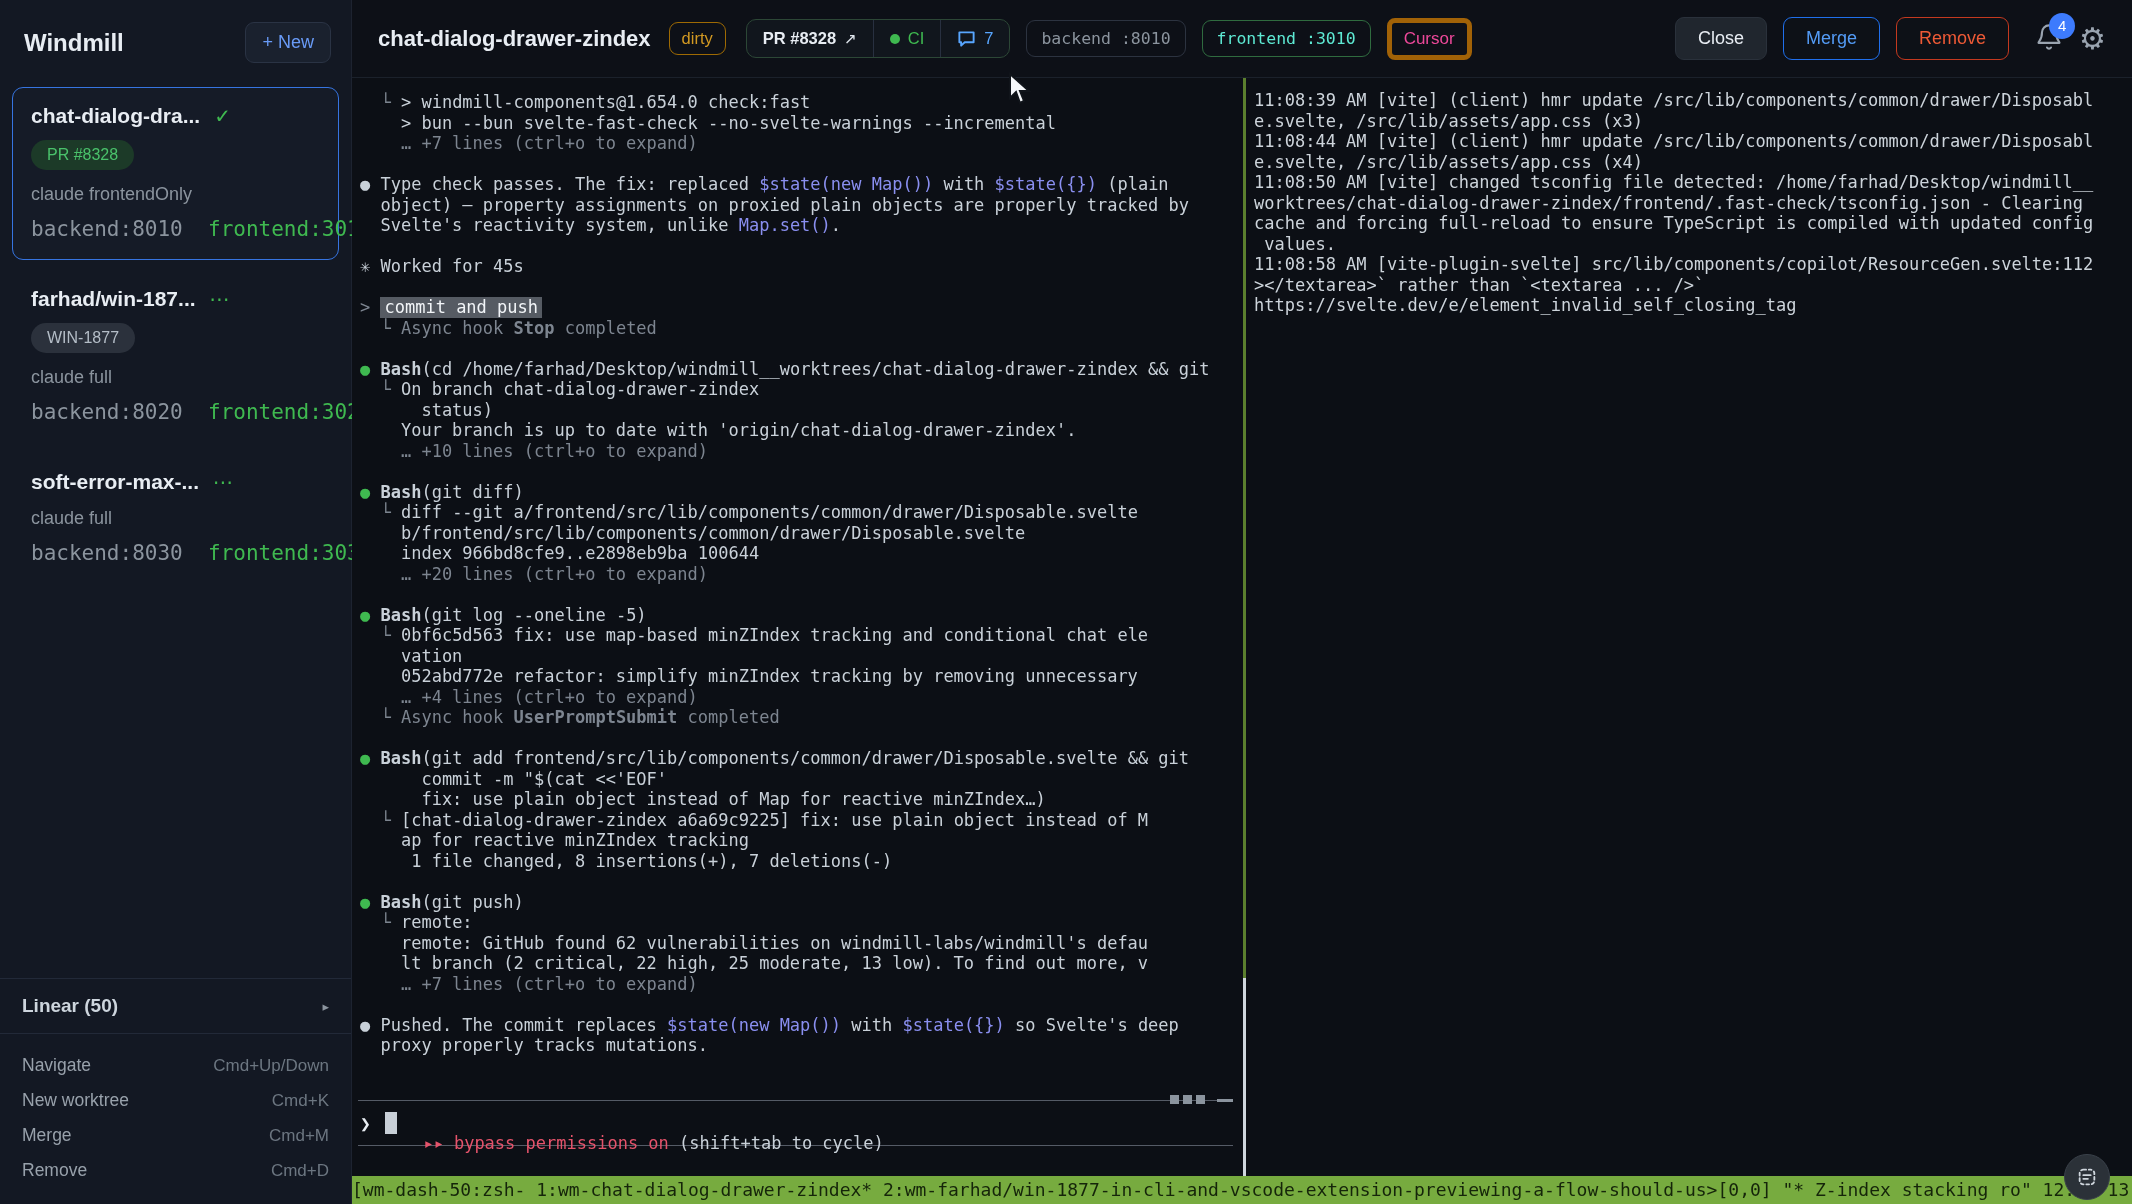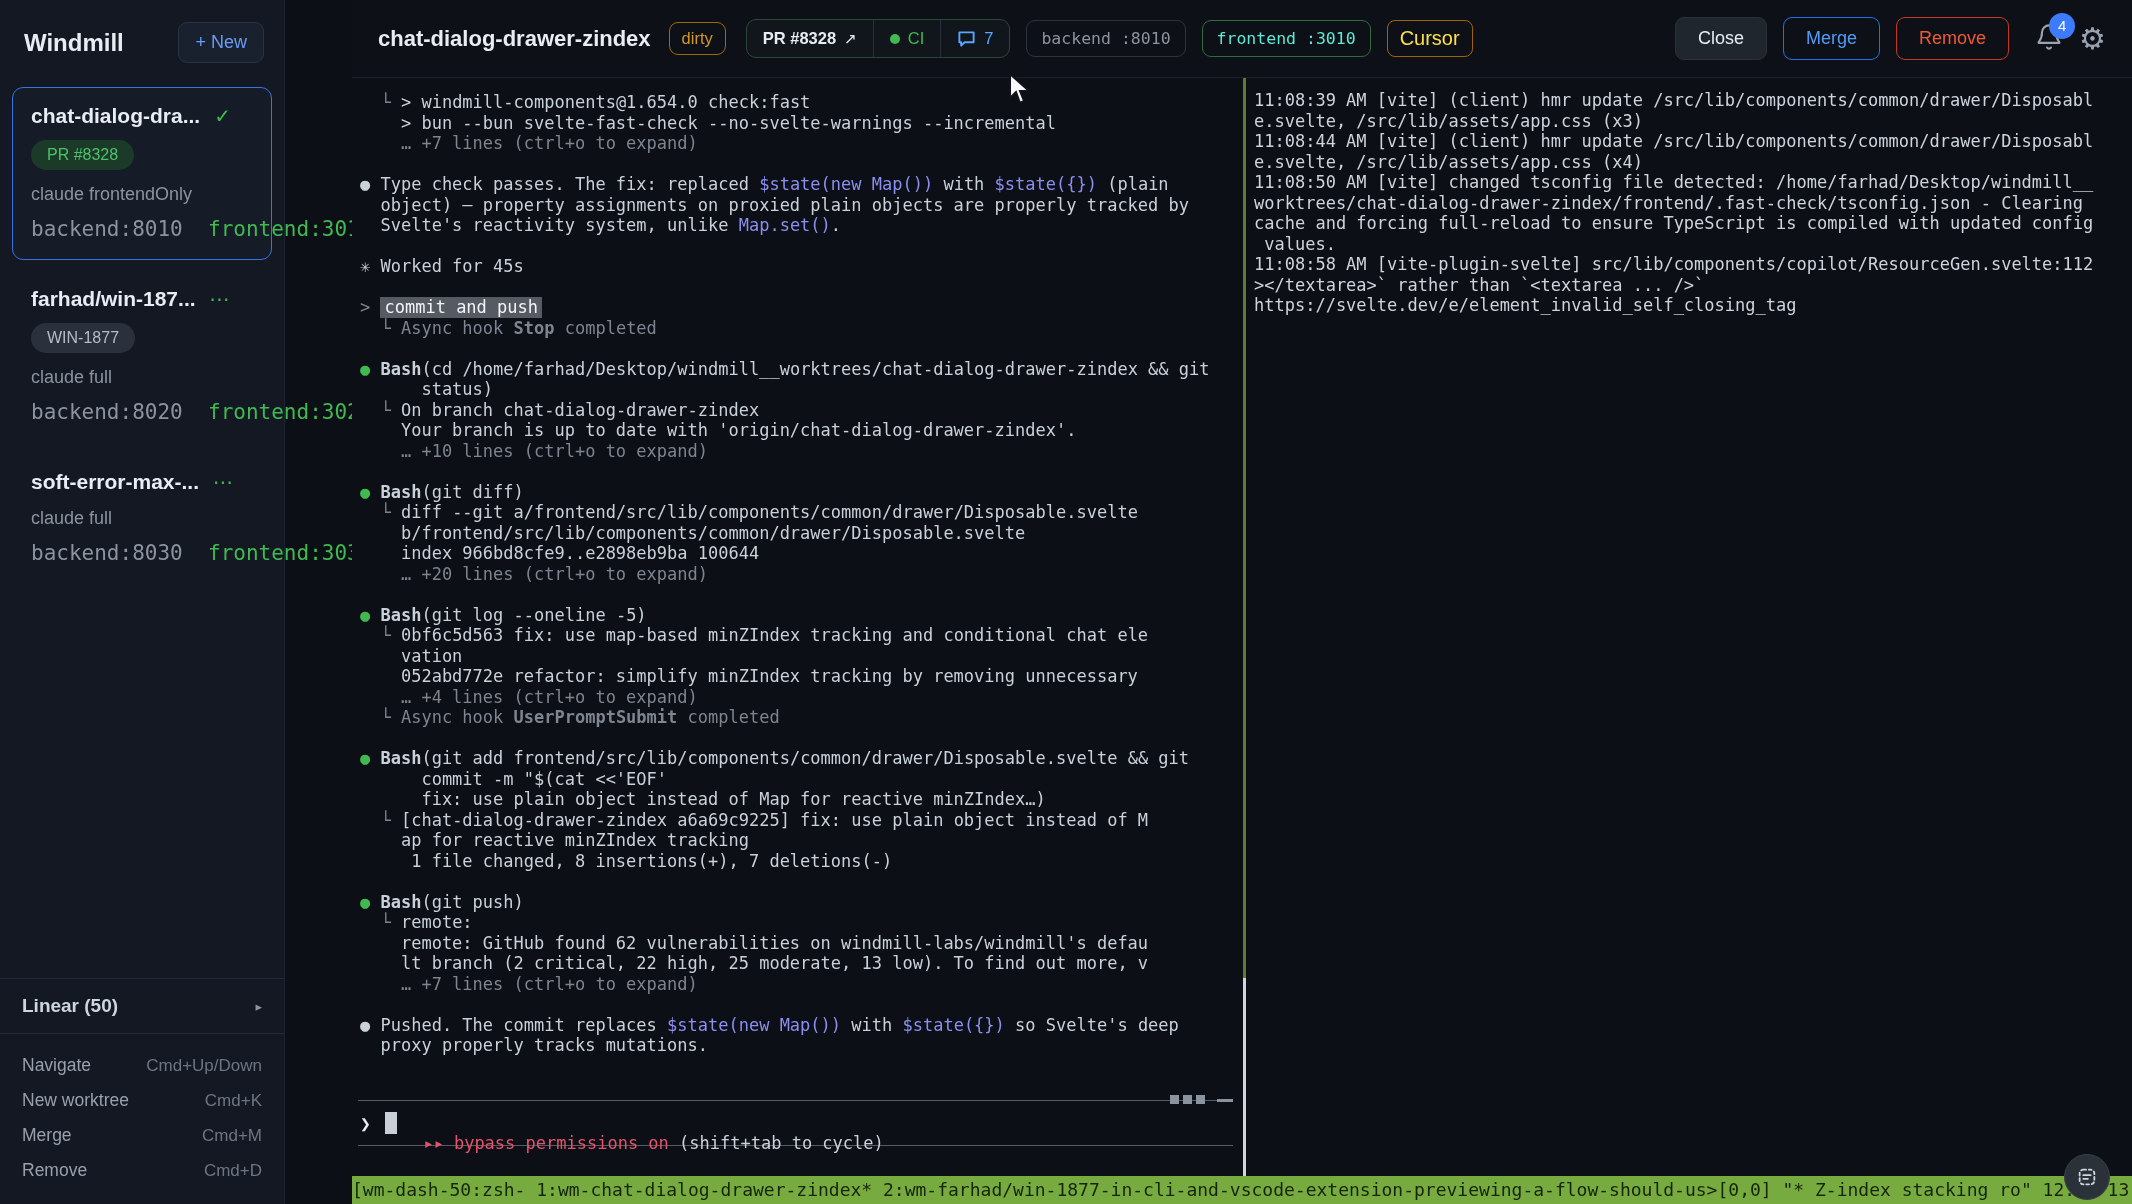--- a/index.html
+++ b/index.html
@@ -3,21 +3,21 @@
 <meta charset="utf-8">
 <style>
   * { margin:0; padding:0; box-sizing:border-box; }
   html,body { background:#0a0d12; }
   .screen {
     position:relative; width:2132px; height:1204px; overflow:hidden;
     background:#0c0f15; font-family:"Liberation Sans","DejaVu Sans",sans-serif;
     color:#c9d1d9;
   }
   
-  .sidebar { position:absolute; left:0; top:0; width:285px; height:1204px; background:#131823; border-right:1px solid #1d2330; }
+  .sidebar { position:absolute; left:0; top:0; width:352px; height:1204px; background:#131823; border-right:1px solid #1d2330; }
   .sb-header { display:flex; align-items:center; justify-content:space-between; padding:22px 20px 14px 24px; }
   .app-title { font-size:24px; font-weight:bold; color:#e8edf3; }
   .new-btn { background:#1a212e; border:1px solid #2a3344; border-radius:9px; color:#699bf7; font-size:18px; padding:9px 16px; cursor:pointer; }
   .card { position:relative; margin:10px 12px; padding:16px 16px 18px 18px; border-radius:11px; border:1.5px solid transparent; }
   .card.selected { border-color:#3674e0; background:#151b27; }
   .card-title-row { display:flex; align-items:center; gap:14px; }
   .card-title { font-size:21px; font-weight:bold; color:#e8edf3; white-space:nowrap; }
   .check { color:#3fb950; font-size:20px; font-weight:bold; }
   .dots { color:#3fb950; font-size:20px; letter-spacing:2px; line-height:10px; }
   .pill { display:inline-block; margin-top:12px; border-radius:999px; font-size:16px; padding:6px 16px; }
@@ -43,21 +43,21 @@
   .pr-seg + .pr-seg { border-left:1px solid #283040; }
   .pr-num { color:#e8edf3; font-weight:bold; }
   .pr-arrow { color:#dfe5ec; font-size:15px; }
   .ci-dot { width:10px; height:10px; border-radius:50%; background:#3fb950; }
   .ci-label { color:#3fb950; }
   .cmt-count { color:#58a6ff; }
   .chip { margin-left:16px; border-radius:9px; padding:8px 14px; font-size:16.5px; cursor:pointer; }
   .chip.mono { font-family:"DejaVu Sans Mono",monospace; }
   .chip.backend { border:1px solid #2c3340; color:#8b949e; }
   .chip.frontend { border:1px solid #2f6b3f; color:#5eead4; }
-  .chip.cursor { border:1px solid #a16207; color:#fde047; font-size:20px; padding:6px 12px; border-radius:8px; }
+  .chip.cursor { border:5px solid #a16207; color:#ec4899; font-size:17px; padding:6px 12px; border-radius:8px; }
   .mh-right { margin-left:auto; display:flex; align-items:center; gap:16px; padding-right:26px; }
   .btn { border-radius:9px; font-size:18px; padding:10px 22px; cursor:pointer; background:transparent; }
   .btn.close { background:#20262e; color:#e8edf3; border:1px solid #2a313b; }
   .btn.merge { border:1.5px solid #1f6feb; color:#539bf5; background:#0d1117; }
   .btn.remove { border:1.5px solid #c4391f; color:#ee5a36; background:#0d1117; }
   .bell-wrap { position:relative; margin-left:10px; cursor:pointer; }
   .bell-badge { position:absolute; top:-10px; right:-12px; background:#3d7bfd; color:#fff; width:26px; height:26px; border-radius:50%; font-size:15px; display:flex; align-items:center; justify-content:center; }
   .gear { color:#9aa4b0; font-size:30px; cursor:pointer; line-height:1; }
   
   .terminal { position:absolute; left:352px; top:78px; width:891px; bottom:28px; background:#0c0f15; overflow:hidden; }
@@ -214,22 +214,22 @@
         <div class="tl"><span>● Type check passes. The fix: replaced </span><span class="code">$state(new Map())</span><span> with </span><span class="code">$state({})</span><span> (plain</span></div>
         <div class="tl"><span>  object) — property assignments on proxied plain objects are properly tracked by</span></div>
         <div class="tl"><span>  Svelte's reactivity system, unlike </span><span class="code">Map.set()</span><span>.</span></div>
         <div class="tl">&nbsp;</div>
         <div class="tl"><span>✳ Worked for 45s</span></div>
         <div class="tl">&nbsp;</div>
         <div class="tl"><span class="dim">&gt; </span><span class="hl">commit and push</span></div>
         <div class="tl"><span class="dim">  └ Async hook </span><span class="dim bold">Stop</span><span class="dim"> completed</span></div>
         <div class="tl">&nbsp;</div>
         <div class="tl"><span class="grn">● </span><span class="bold">Bash</span><span>(cd /home/farhad/Desktop/windmill__worktrees/chat-dialog-drawer-zindex &amp;&amp; git</span></div>
+        <div class="tl"><span class="dim">  └ </span><span>On branch chat-dialog-drawer-zindex</span></div>
         <div class="tl"><span>      status)</span></div>
-        <div class="tl"><span class="dim">  └ </span><span>On branch chat-dialog-drawer-zindex</span></div>
         <div class="tl"><span>    Your branch is up to date with 'origin/chat-dialog-drawer-zindex'.</span></div>
         <div class="tl"><span class="dim">    … +10 lines (ctrl+o to expand)</span></div>
         <div class="tl">&nbsp;</div>
         <div class="tl"><span class="grn">● </span><span class="bold">Bash</span><span>(git diff)</span></div>
         <div class="tl"><span class="dim">  └ </span><span>diff --git a/frontend/src/lib/components/common/drawer/Disposable.svelte</span></div>
         <div class="tl"><span>    b/frontend/src/lib/components/common/drawer/Disposable.svelte</span></div>
         <div class="tl"><span>    index 966bd8cfe9..e2898eb9ba 100644</span></div>
         <div class="tl"><span class="dim">    … +20 lines (ctrl+o to expand)</span></div>
         <div class="tl">&nbsp;</div>
         <div class="tl"><span class="grn">● </span><span class="bold">Bash</span><span>(git log --oneline -5)</span></div>

